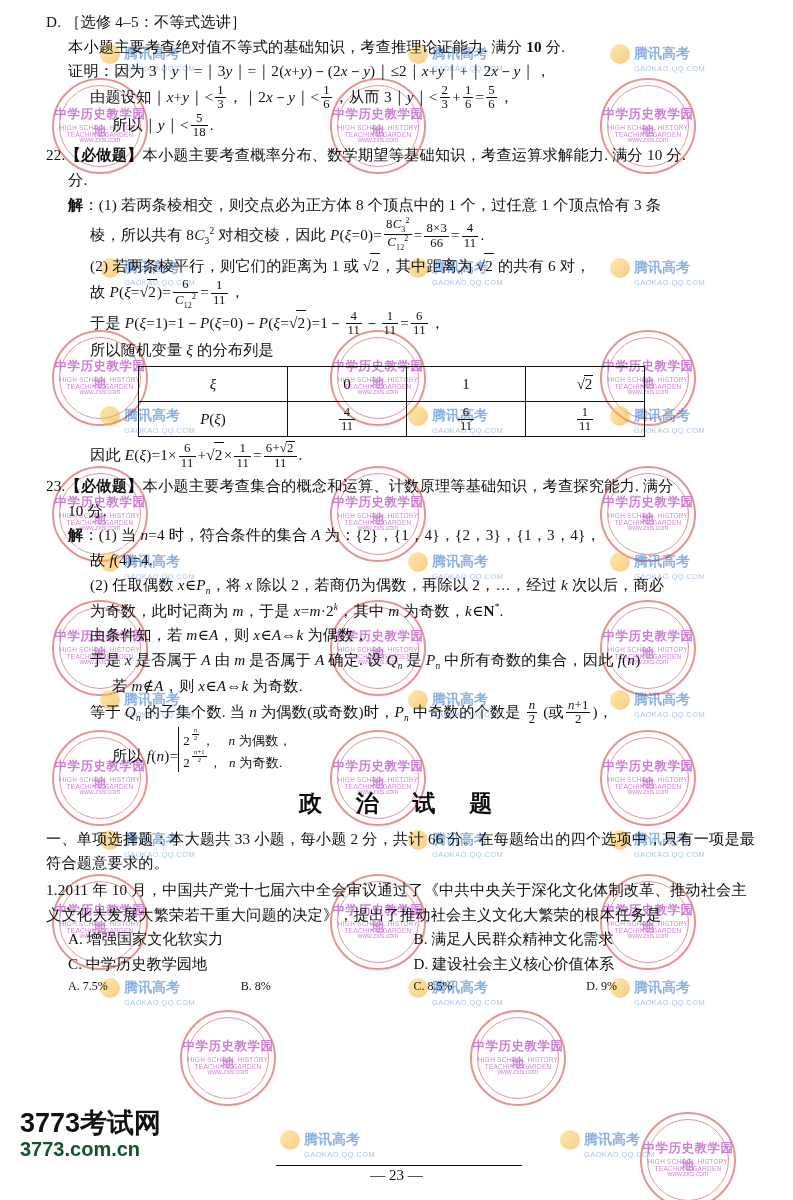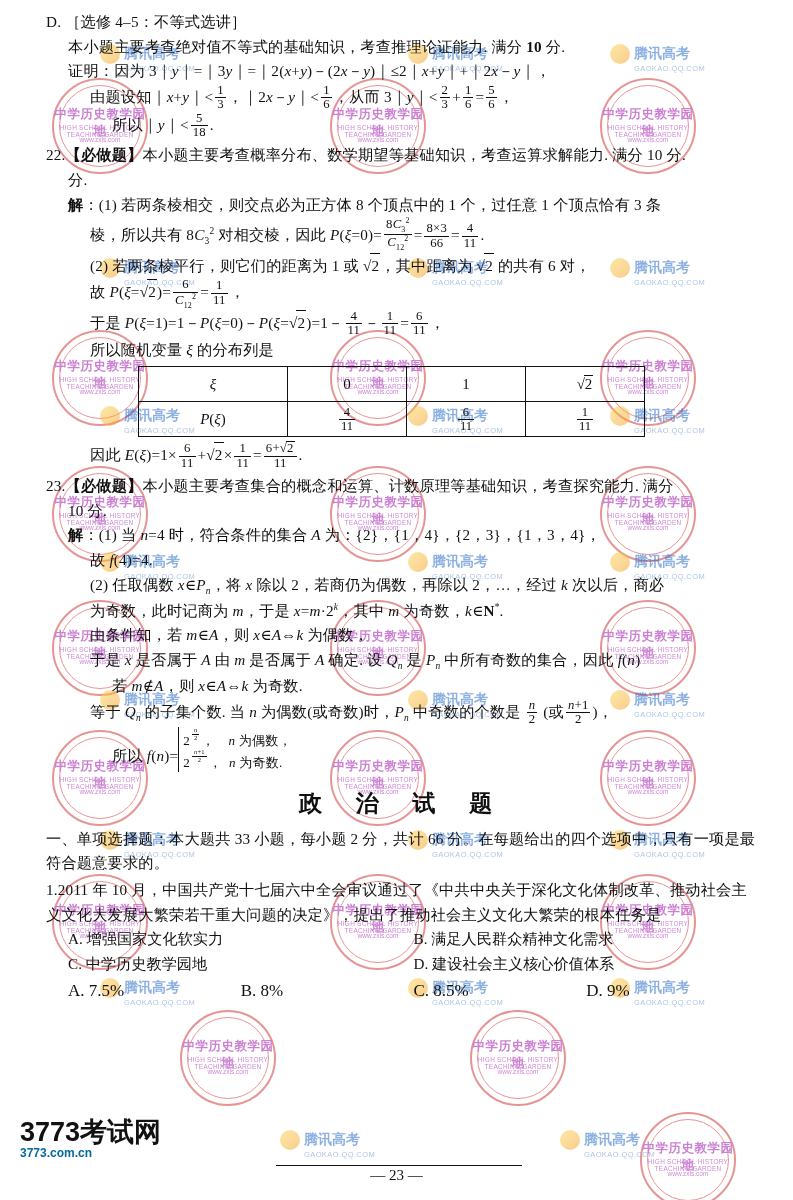--- a/index.html
+++ b/index.html
@@ -81,21 +81,21 @@
     font-size: 15.2px;
     line-height: 1.62;
     letter-spacing: 0.2px;
   }
   .opts {
     display: flex;
     font-size: 15.2px;
     line-height: 1.62;
   }
   .opts .o { width: 50%; }
-  .opts4 { display: flex; font-size: 17px; line-height: 1.62; padding-left: 22px;}
+  .opts4 { display: flex; font-size: 12px; line-height: 1.62; padding-left: 22px;}
   .opts4 .o { width: 25%; }
 
   .footer-rule {
     position: absolute;
     left: 276px;
     bottom: 34px;
     width: 246px;
     border-top: 1px solid #111;
   }
   .page-num {
@@ -112,22 +112,22 @@
     font-family: "Liberation Sans", sans-serif;
   }
   .brand .b1 {
     font-size: 27px;
     font-weight: bold;
     color: #111;
     letter-spacing: 0px;
     line-height: 1;
   }
   .brand .b2 {
-    font-size: 12px;
-    color: #0369a1;
+    font-size: 20px;
+    color: #14532d;
     font-weight: bold;
     line-height: 1.1;
     margin-top: 1px;
   }
 
   
   .wm {
     position: absolute;
     pointer-events: none;
     user-select: none;

